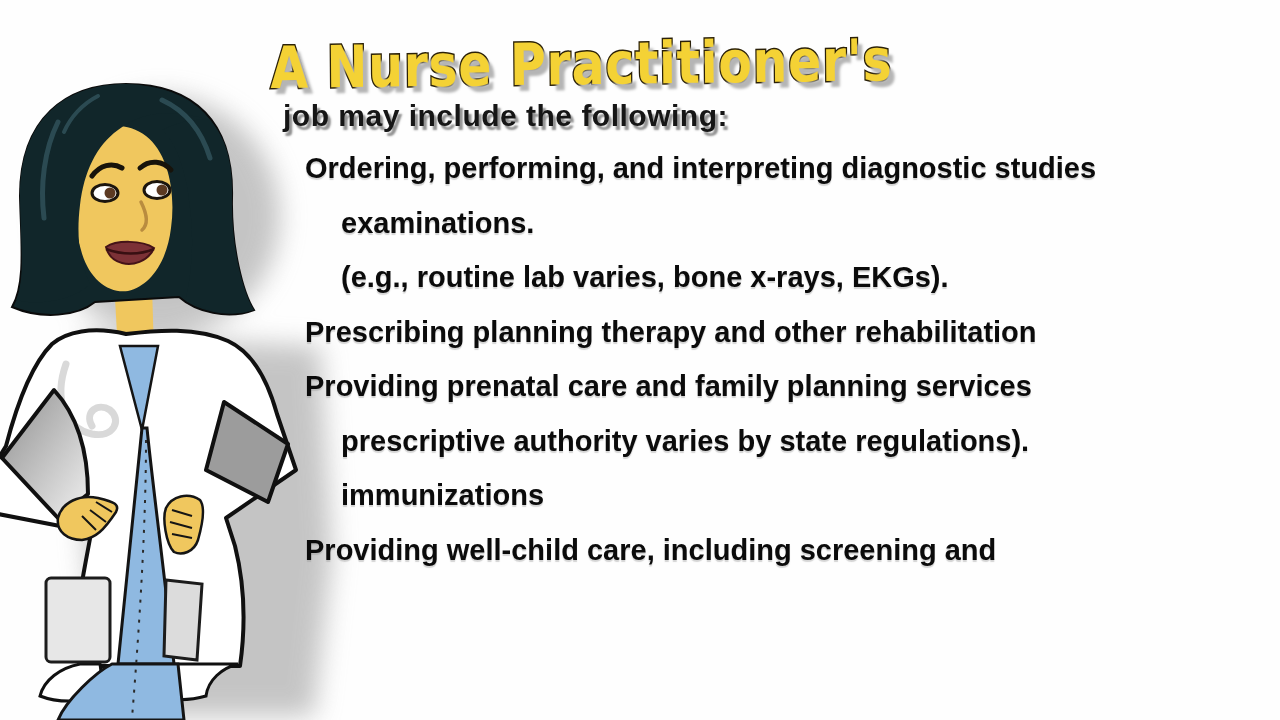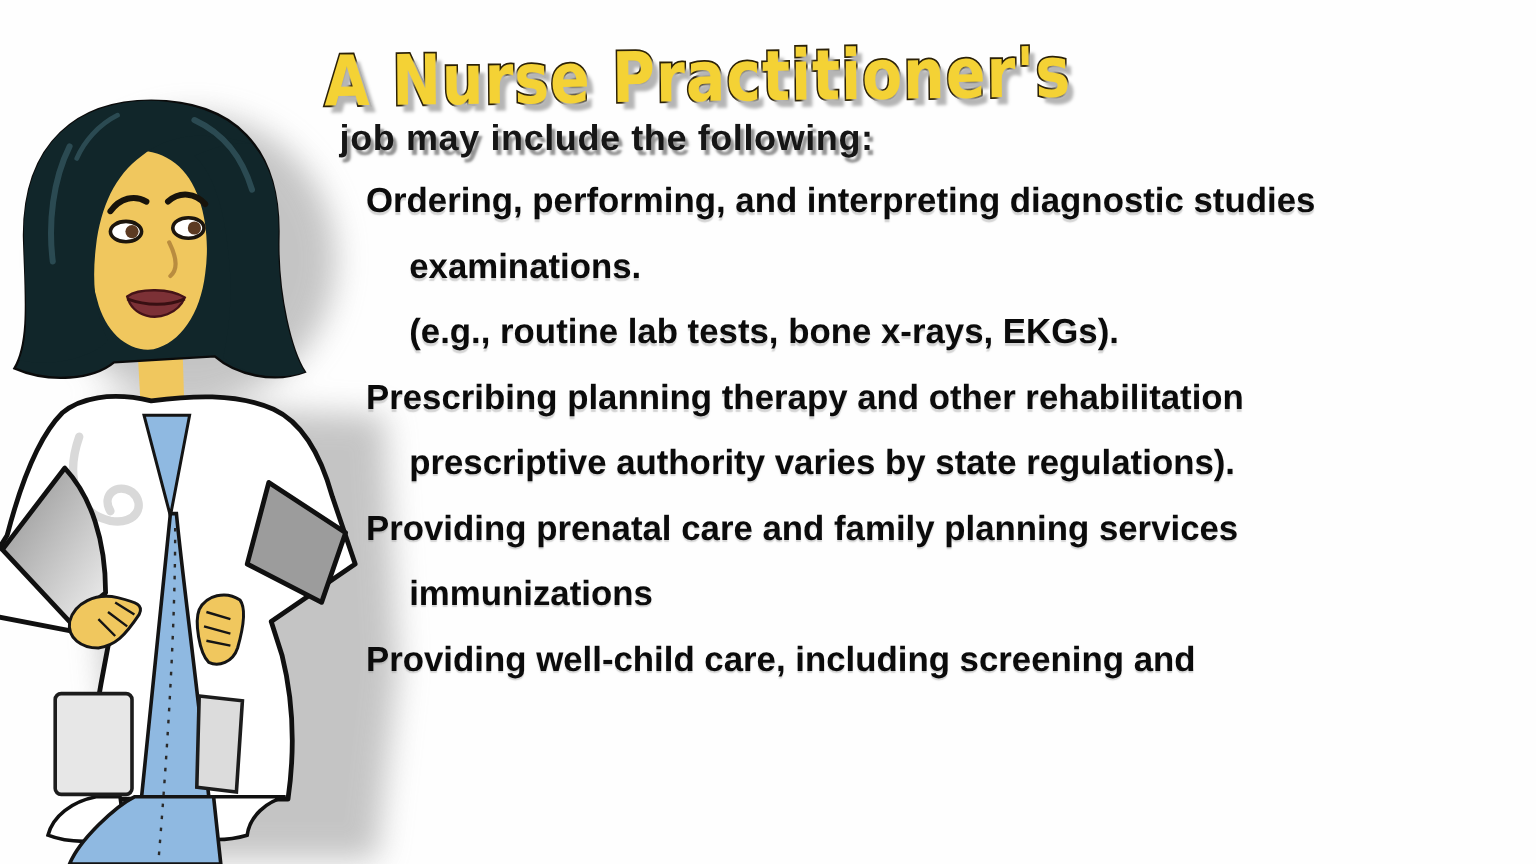--- a/index.html
+++ b/index.html
@@ -130,21 +130,21 @@
       </g>
     </svg>
   </div>
 
   <div class="title">A Nurse Practitioner's</div>
   <div class="subtitle">job may include the following:</div>
 
   <div class="list-clip">
     <div class="line">Ordering, performing, and interpreting diagnostic studies</div>
     <div class="line indent">examinations.</div>
-    <div class="line indent">(e.g., routine lab tests, bone x-rays, EKGs).</div>
+    <div class="line indent">(e.g., routine lab varies, bone x-rays, EKGs).</div>
     <div class="line">Prescribing planning therapy and other rehabilitation</div>
+    <div class="line">Providing prenatal care and family planning services</div>
     <div class="line indent">prescriptive authority varies by state regulations).</div>
-    <div class="line">Providing prenatal care and family planning services</div>
     <div class="line indent">immunizations</div>
     <div class="line">Providing well-child care, including screening and</div>
   </div>
 
 </div>
 
 </body></html>

